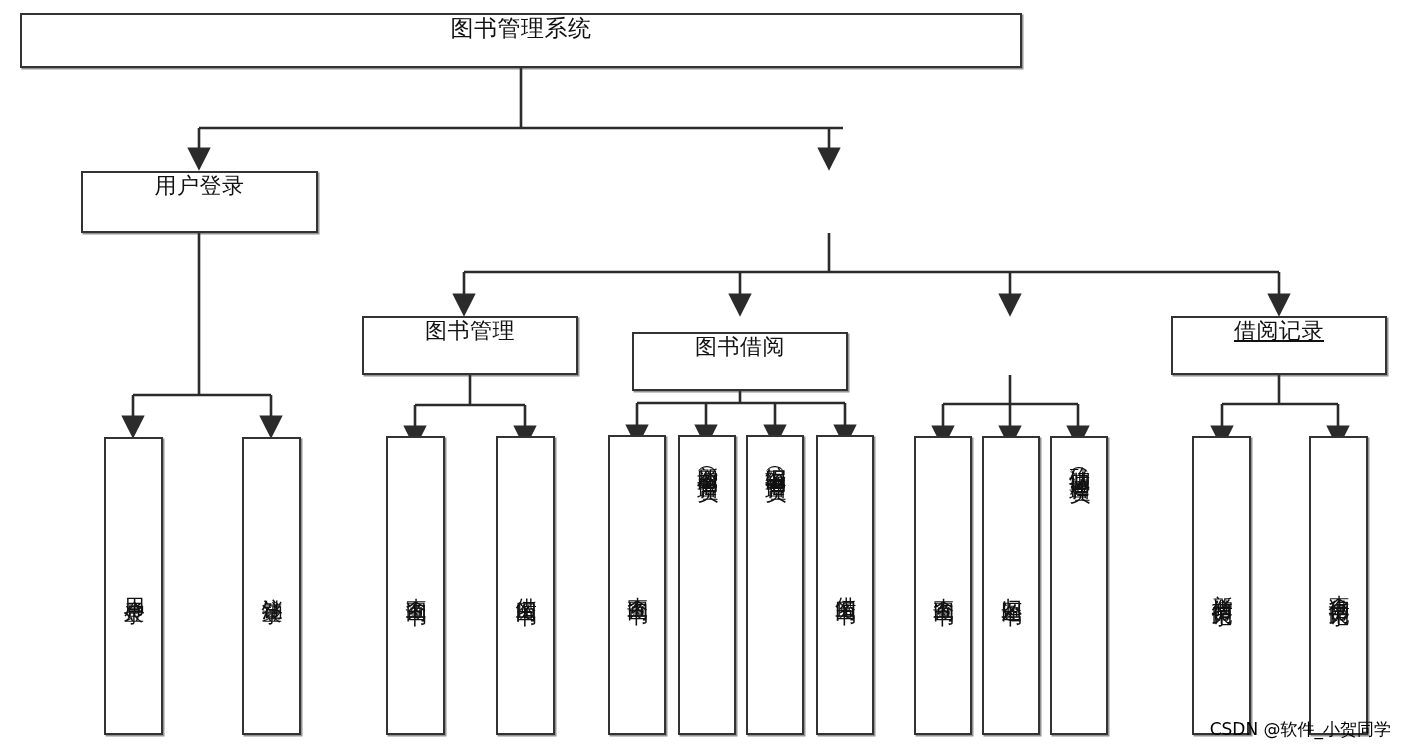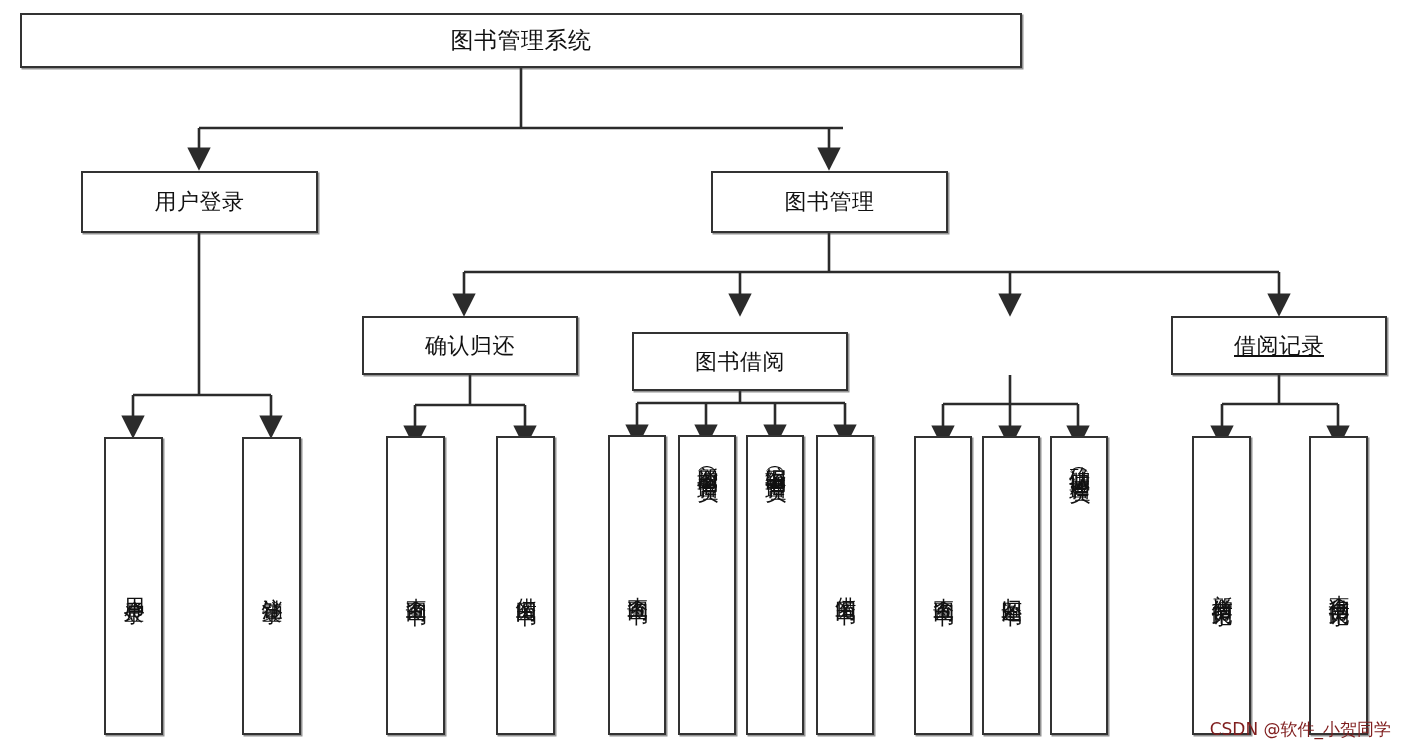--- a/index.html
+++ b/index.html
@@ -25,21 +25,20 @@
     width: 1405px;
     height: 747px;
   }
   .node {
     position: absolute;
     box-sizing: border-box;
     background: #ffffff;
     border: 2px solid #333333;
     box-shadow: 1.5px 1.5px 0 rgba(60,60,60,0.55);
     display: flex;
-    align-items: center;
     justify-content: center;
     color: #111111;
     z-index: 2;
   }
   .node .label {
     display: block;
     text-align: center;
     line-height: 1.18;
     letter-spacing: 0.5px;
   }
@@ -64,21 +63,21 @@
     letter-spacing: 2.5px;
     white-space: nowrap;
   }
   .node.v.mid { padding-top: 0; align-items: center; }
 
   #watermark {
     position: absolute;
     right: 14px;
     bottom: 6px;
     font-size: 17px;
-    color: #7f1d1d;
+    color: #000000;
     z-index: 5;
     white-space: nowrap;
     pointer-events: none;
   }
 </style>
 </head>
 <body>
 
 <div id="canvas">
 
@@ -132,26 +131,23 @@
     </g>
   </svg>
 
   <div class="node h root" style="left:20px; top:13px; width:1002px; height:55px;">
     <span class="label">图书管理系统</span>
   </div>
 
   <div class="node h" style="left:81px; top:171px; width:237px; height:62px;">
     <span class="label">用户登录</span>
   </div>
-  <div class="node h" style="left:711px; top:171px; width:237px; height:62px;">
-    <span class="label">图书管理</span>
-  </div>
 
   <div class="node h" style="left:362px; top:316px; width:216px; height:59px;">
-    <span class="label">确认归还</span>
+    <span class="label">图书管理</span>
   </div>
   <div class="node h" style="left:632px; top:316px; width:216px; height:59px;margin-top:16px;">
     <span class="label">图书借阅</span>
   </div>
   <div class="node h" style="left:1171px; top:316px; width:216px; height:59px;text-decoration:underline;">
     <span class="label">借阅记录</span>
   </div>
 
   <div class="node v mid" style="left:104px; top:437px; width:59px; height:298px;">
     <span class="label">用户登录</span>

